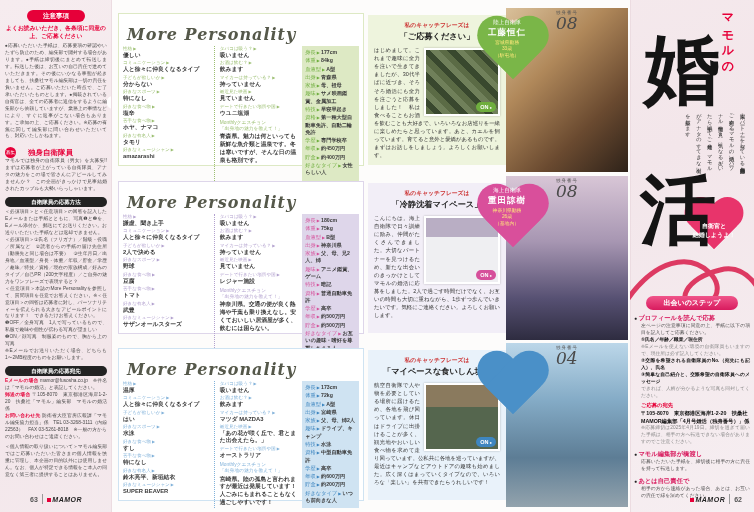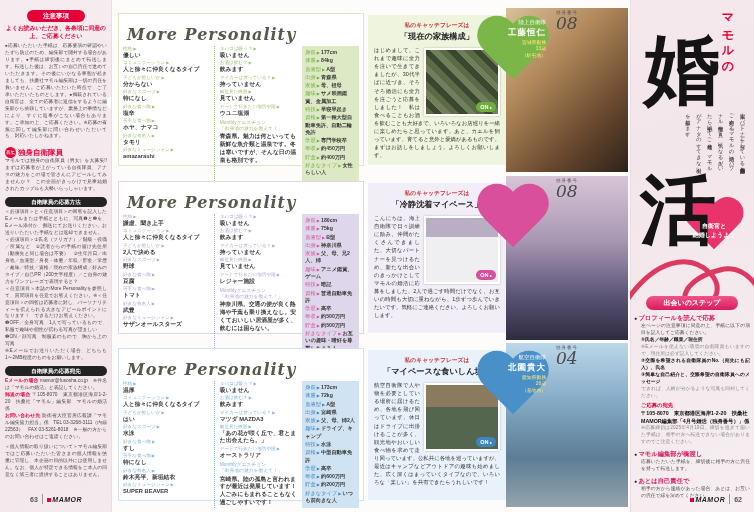--- a/index.html
+++ b/index.html
@@ -65,32 +65,32 @@
   
   .badge-wrap{position:absolute;left:356px;top:2px;width:110px;height:92px;z-index:3;}
   .tanshin{position:absolute;right:0;top:0;text-align:left;color:#555;}
   .tanshin .lbl{display:block;font-size:4.5px;letter-spacing:1px;}
   .tanshin .num{font-family:"DejaVu Serif","Liberation Serif",serif;font-style:italic;font-size:17px;line-height:1;color:#4a4a4a;}
   .heart{position:absolute;left:6px;top:7px;width:78px;height:70px;}
   .heart::before,.heart::after{content:"";position:absolute;top:0;width:39px;height:62px;
       border-radius:39px 39px 0 0;background:var(--heart);}
   .heart::before{left:39px;transform:rotate(-45deg);transform-origin:0 100%;}
   .heart::after{left:0;transform:rotate(45deg);transform-origin:100% 100%;}
-  .heart-content{position:absolute;z-index:2;left:0;top:9px;width:78px;text-align:right;color:#fff;}
+  .heart-content{position:absolute;z-index:2;left:0;top:9px;width:78px;text-align:center;color:#fff;}
   .hb-branch{font-size:5.5px;}
   .hb-name{font-size:8.5px;font-weight:bold;letter-spacing:1px;margin:1px 0;}
   .hb-duty,.hb-age,.hb-note{font-size:4.8px;color:#ffe97a;line-height:1.35;}
   
   .lsb{position:absolute;left:5px;top:10px;width:102px;}
   .pill-red{display:block;margin:0 auto;background:#e60039;color:#fff;font-weight:bold;font-size:6.5px;
       text-align:center;border-radius:7px;padding:1.5px 0;width:58px;}
   .notice-title{color:#e60039;font-weight:bold;font-size:5.8px;text-align:center;margin:3px 0;line-height:1.3;}
   .tiny{font-size:4.8px;line-height:1.45;color:#4a4a4a;text-align:justify;}
   .sec{margin-top:7px;}
-  .recruit-head{display:flex;align-items:center;gap:2px;}
+  .recruit-head{display:flex;align-items:center;gap:12px;}
   .dot-badge{background:#e60039;color:#fff;font-size:4.5px;border-radius:50%;width:11px;height:11px;
       display:flex;align-items:center;justify-content:center;}
   .recruit-title{color:#e60039;font-weight:bold;font-size:7.5px;}
   .pill-black{display:block;background:#222;color:#fff;font-weight:bold;font-size:5.5px;text-align:center;
       border-radius:7px;padding:1.5px 0;margin:4px 0 2px 0;}
   .red-inline{color:#e60039;font-weight:bold;}
   
   .rsb{position:absolute;left:630px;top:0;width:124px;height:512px;}
   .v-brand{position:absolute;right:18px;top:6px;writing-mode:vertical-rl;color:#e60039;font-weight:bold;
       font-size:12px;letter-spacing:2px;}
@@ -237,21 +237,21 @@
             <div class="stat"><span class="k">資格</span><span class="v">第一種大型自動車免許、自動二輪免許</span></div>
             <div class="stat"><span class="k">学歴</span><span class="v">専門学校卒</span></div>
             <div class="stat"><span class="k">年収</span><span class="v">約450万円</span></div>
             <div class="stat"><span class="k">貯金</span><span class="v">約400万円</span></div>
             <div class="stat"><span class="k">好きなタイプ</span><span class="v">女性らしい人</span></div>
           </div>
       </div>
     </div>
     <div class="intro">
       <div class="catch-lab">私のキャッチフレーズは</div>
-      <div class="catch">「現在の家族構成」</div>
+      <div class="catch">「ご応募ください」</div>
       <div class="intro-body">
         <span class="inset ins1">
             <span class="on-pill">ON</span>
           </span>
         <span>はじめまして。これまで趣味に全力を注いで生きてきましたが、30代半ばに近づき、そろそろ婚活にも全力を注ごうと応募をしました！　私は食べることもお酒を飲むことも大好きで、いろいろなお店巡りを一緒に楽しめたらと思っています。あと、カエルを飼っています。育てると意外と愛嬌があるものです。まずはお話しをしましょう。よろしくお願いします。</span>
       </div>
     </div>
     <div class="photo ph1"></div>
     <div class="badge-wrap">
       <div class="tanshin">
@@ -365,20 +365,27 @@
         <span>こんにちは。海上自衛隊で日々訓練に励み、仲間がたくさんできました。大切なパートナーを見つけるため、新たな出会いのきっかけとしてマモルの婚活に応募をしました。2人で過ごす時間だけでなく、お互いの時間も大切に重ねながら、1歩ずつ歩んでいきたいです。気軽にご連絡ください。よろしくお願いします。</span>
       </div>
     </div>
     <div class="photo ph2"></div>
     <div class="badge-wrap">
       <div class="tanshin">
         <span class="lbl">独身番号</span>
         <span class="num">08</span>
       </div>
       <div class="heart"></div>
+      <div class="heart-content">
+        <div class="hb-branch">海上自衛隊</div>
+        <div class="hb-name">重田諒樹</div>
+        <div class="hb-duty">神奈川県勤務</div>
+        <div class="hb-age">26歳</div>
+        <div class="hb-note">（基地内）</div>
+      </div>
     </div>
   </div>
 
   <div class="row r3 t-blue">
     <div class="pp">
       <div class="pp-head">More Personality</div>
       <div class="pp-cols">
         <div class="qa-col">
 
         <div class="qa">
@@ -471,27 +478,20 @@
         <span>航空自衛隊で人や物を必要としている場所に届けるため、各地を飛び回っています。休日はドライブに出掛けることが多く、観光地やおいしい食べ物を求めて走り回っています。公私共に各地を巡っていますが、最近はキャンプなどアウトドアの趣味も始めました。広く深くはまっていくタイプなので、いろいろな「楽しい」を共有できたらうれしいです！</span>
       </div>
     </div>
     <div class="photo ph3"></div>
     <div class="badge-wrap">
       <div class="tanshin">
         <span class="lbl">独身番号</span>
         <span class="num">04</span>
       </div>
       <div class="heart"></div>
-      <div class="heart-content">
-        <div class="hb-branch">航空自衛隊</div>
-        <div class="hb-name">北園貴大</div>
-        <div class="hb-duty">愛知県勤務</div>
-        <div class="hb-age">26歳</div>
-        <div class="hb-note">（基地内）</div>
-      </div>
     </div>
   </div>
 
   <div class="rsb">
     <div class="v-brand">マモルの</div>
     <div class="kanji k1">婚</div>
     <div class="v-desc">未来のパートナーを探している独身自衛隊員をご紹介する「マモルの婚活」。パーソナル情報を見て、気になる人がいたら手紙にてご連絡を。マモルがアナタのすてきな出会いを応援します。</div>
     <svg class="ribbon" width="124" height="70" viewBox="0 0 124 70">
       <path d="M-5,55 C25,10 60,5 80,25 C95,40 85,60 65,58 C45,56 55,30 90,22 C105,18 118,25 128,40" fill="none" stroke="#d81b4a" stroke-width="5" opacity="0.85"></path>
     </svg>

